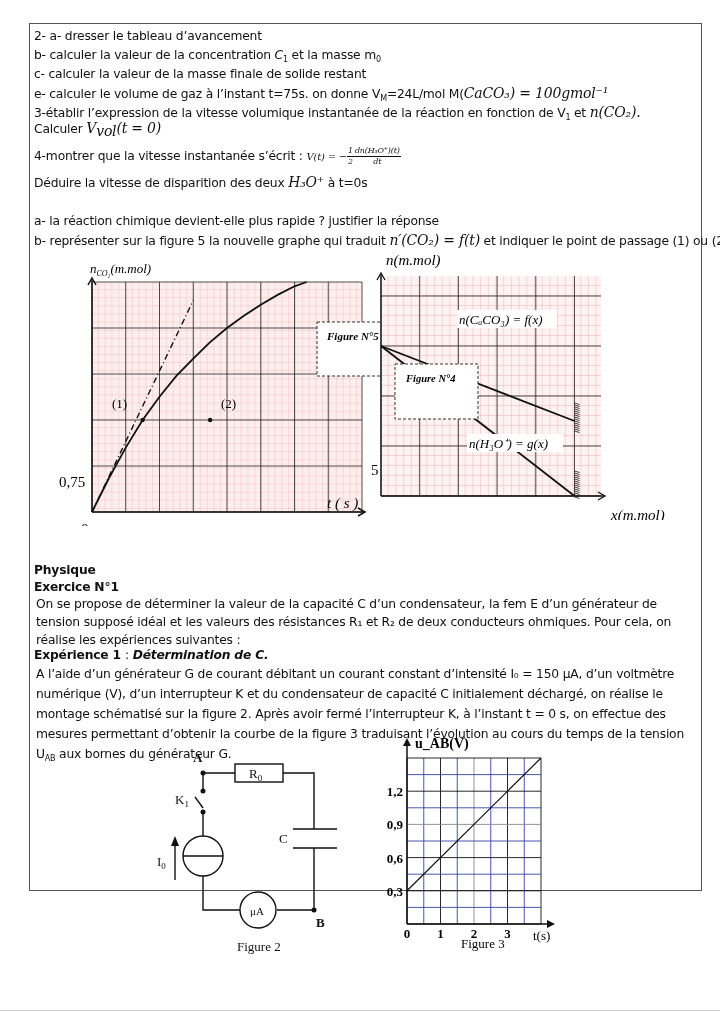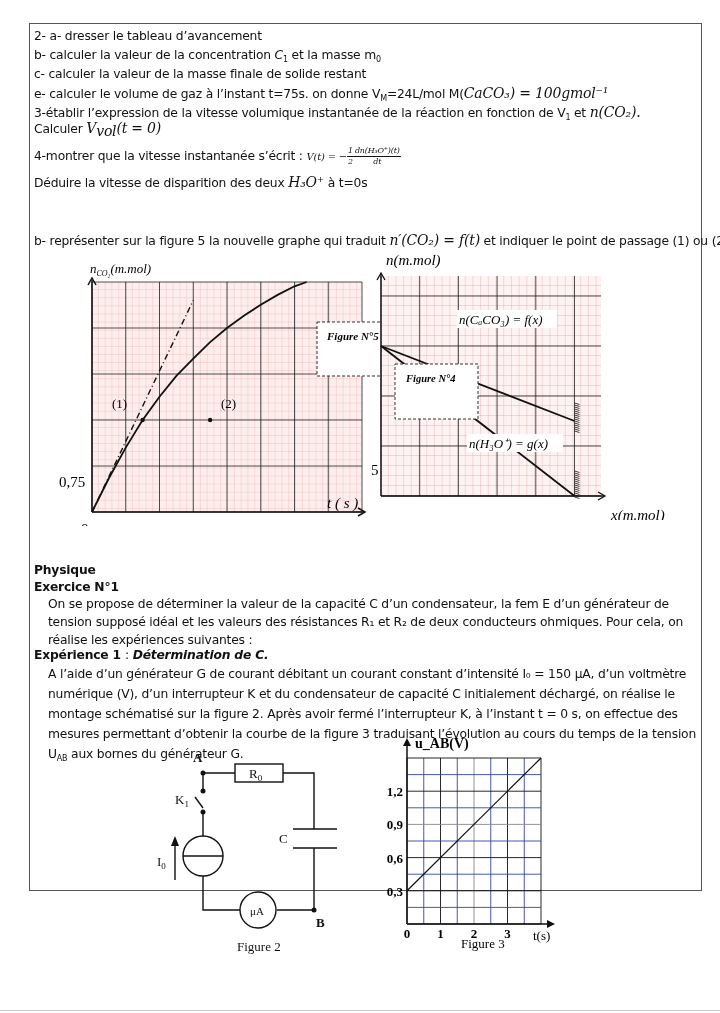--- a/index.html
+++ b/index.html
@@ -3,40 +3,41 @@
 <meta charset="utf-8">
 <style>
   html,body{margin:0;padding:0;background:#fff;}
   body{width:720px;height:1013px;position:relative;overflow:hidden;font-family:"DejaVu Sans",sans-serif;color:#111;}
   .page{position:absolute;left:29px;top:23px;width:673px;height:868px;border:1px solid #555;box-sizing:border-box;}
   .line{position:absolute;left:4px;font-size:12.3px;line-height:17px;white-space:nowrap;letter-spacing:-0.2px;}
   .serif{font-family:"DejaVu Serif",serif;font-style:italic;font-size:14px;}
   sub,sup{font-size:8px;line-height:0;}
   .u{font-weight:bold;}
   .b{font-weight:bold;font-style:italic;}
-  .para{position:absolute;left:18px;width:664px;font-size:12.3px;line-height:19.5px;letter-spacing:-0.2px;}
+  .para{position:absolute;left:6px;width:664px;font-size:12.3px;line-height:19.5px;letter-spacing:-0.2px;}
   .bottom-rule{position:absolute;left:0;top:1010px;width:720px;height:1px;background:#ccc;}
   svg text{font-family:"Liberation Serif",serif;}
   .frac{display:inline-block;vertical-align:middle;text-align:center;font-family:"DejaVu Serif",serif;font-style:italic;font-size:8px;line-height:10px;}
   .frac span{display:block;}
   .frac .num{border-bottom:1px solid #111;padding:0 1px;}
 </style>
 </head>
 <body>
 
 <div class="page">
 
   <div class="line" style="top:4px"><span>2- a- dresser le tableau d’avancement</span></div>
   <div class="line" style="top:23px"><span>b- calculer la valeur de la concentration </span><i>C</i><sub>1</sub><span> et la masse m</span><sub>0</sub></div>
   <div class="line" style="top:42px"><span>c- calculer la valeur de la masse finale de solide restant</span></div>
   <div class="line" style="top:61px"><span>e- calculer le volume de gaz à l’instant t=75s. on donne V</span><sub>M</sub><span>=24L/mol    M(</span><span class="serif">CaCO₃</span><span class="serif">) = 100gmol⁻¹</span></div>
   <div class="line" style="top:80px"><span>3-établir l’expression de la vitesse volumique instantanée de la réaction en fonction de V</span><sub>1</sub><span> et </span><span class="serif">n(CO₂).</span></div>
   <div class="line" style="top:96px"><span>Calculer </span><span class="serif">V</span><sub class="serif">vol</sub><span class="serif">(t = 0)</span></div>
   <div class="line" style="top:122px"><span>4-montrer que la vitesse instantanée s’écrit : </span><span class="serif" style="font-size:10px">V(t) = −</span><span class="frac"><span class="num">1</span><span>2</span></span><span class="frac"><span class="num">dn(H₃O⁺)(t)</span><span>dt</span></span></div>
   <div class="line" style="top:150px"><span>Déduire la vitesse de disparition des deux </span><span class="serif">H₃O⁺</span><span> à t=0s</span></div>
+  <div class="line" style="top:189px"><span>a- la réaction chimique devient-elle plus rapide ? justifier la réponse</span></div>
   <div class="line" style="top:208px"><span>b- représenter sur la figure 5 la nouvelle graphe qui traduit </span><span class="serif">n′(CO₂) = f(t)</span><span> et indiquer le point de passage (1) ou (2)</span></div>
 
   <svg id="fig5" style="position:absolute;left:10px;top:232px" width="340" height="270" viewBox="0 0 340 270">
     <defs>
       <pattern id="fine5" width="6.8" height="8.1" patternUnits="userSpaceOnUse" x="52" y="26">
         <path d="M6.8 0 V8.1 M0 8.1 H6.8" stroke="#f0a0a0" stroke-width="0.6" fill="none"></path>
       </pattern>
     </defs>
     <g id="fig5-plot">
         <rect x="52" y="26" width="270" height="230" fill="#fdeeee"></rect>

